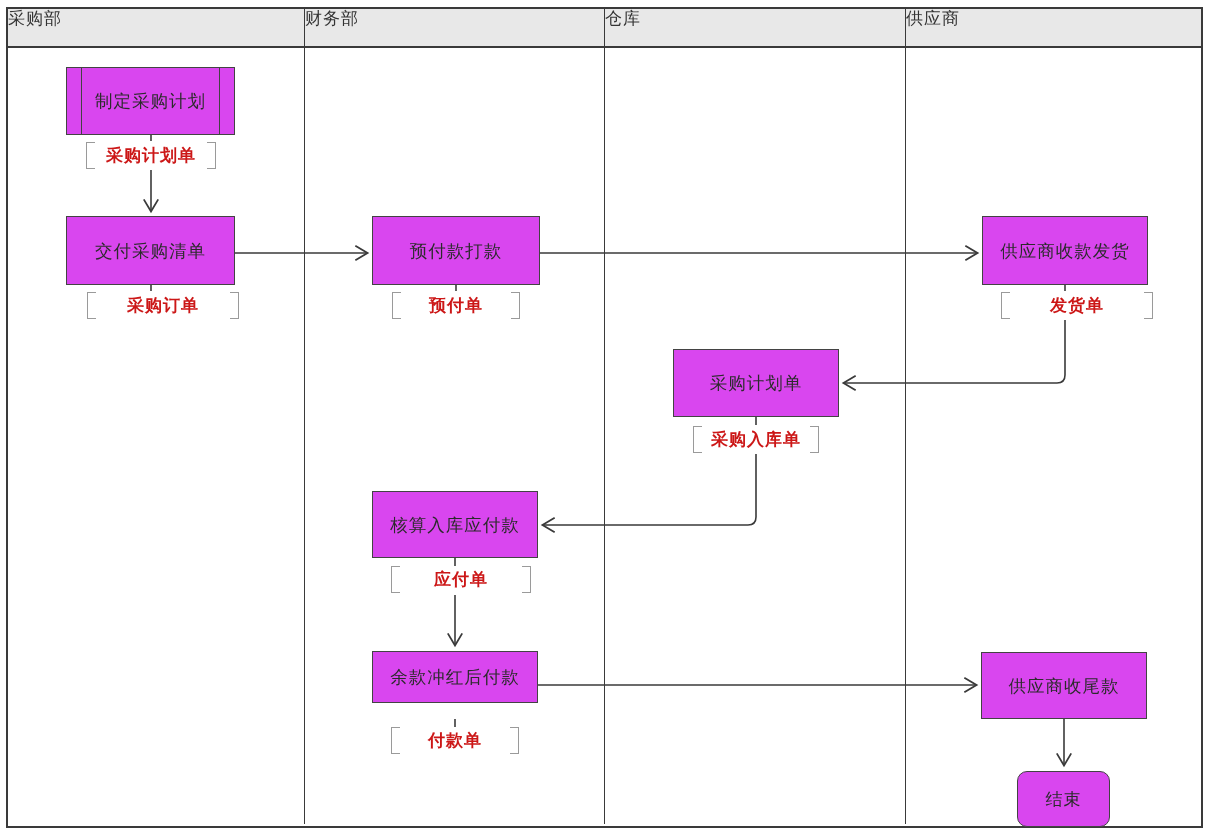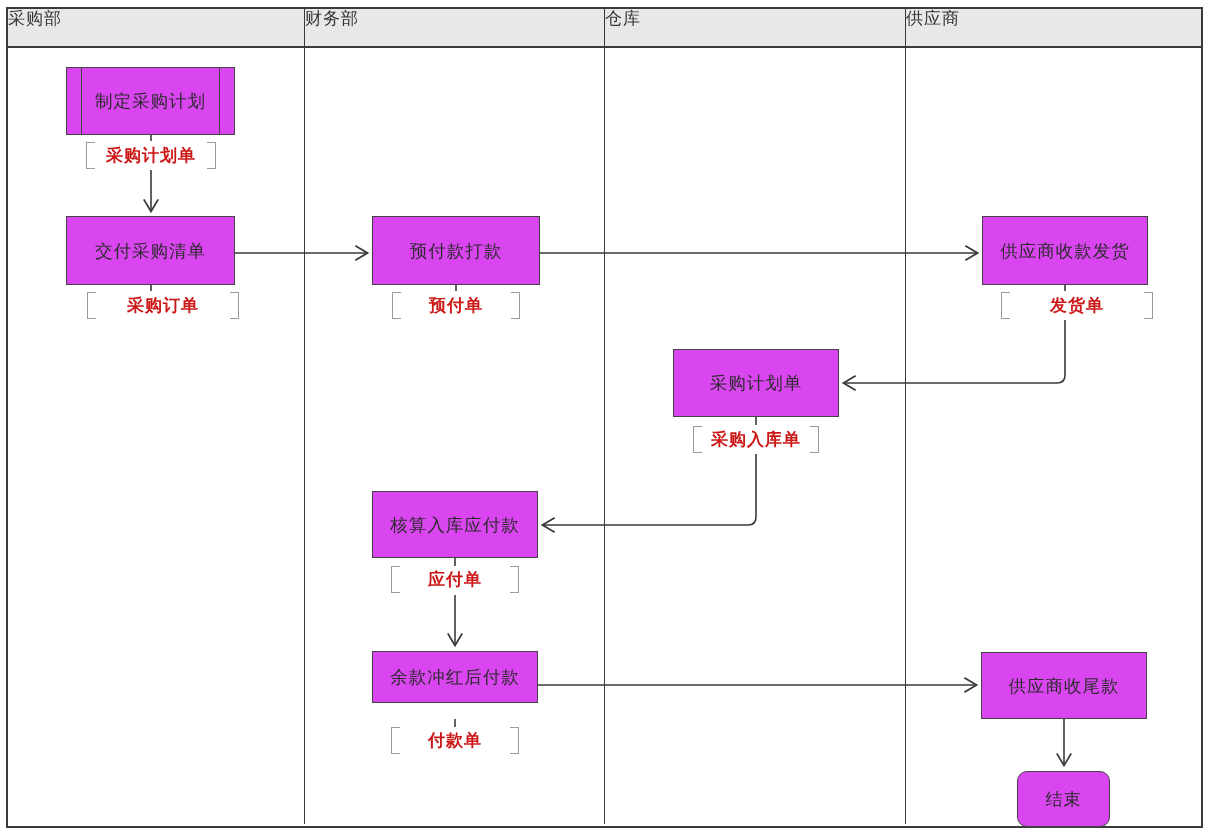--- a/index.html
+++ b/index.html
@@ -162,21 +162,21 @@
     <span class="txt">发货单</span>
     <span class="bk r"></span>
   </div>
 
   <div class="doc-label" style="left:693px;top:426px;width:126px;">
     <span class="bk l"></span>
     <span class="txt">采购入库单</span>
     <span class="bk r"></span>
   </div>
 
-  <div class="doc-label" style="left:391px;top:566px;width:128px;">
+  <div class="doc-label" style="left:391px;top:566px;width:140px;">
     <span class="bk l"></span>
     <span class="txt">应付单</span>
     <span class="bk r"></span>
   </div>
 
   <div class="doc-label" style="left:391px;top:727px;width:128px;">
     <span class="bk l"></span>
     <span class="txt">付款单</span>
     <span class="bk r"></span>
   </div>

